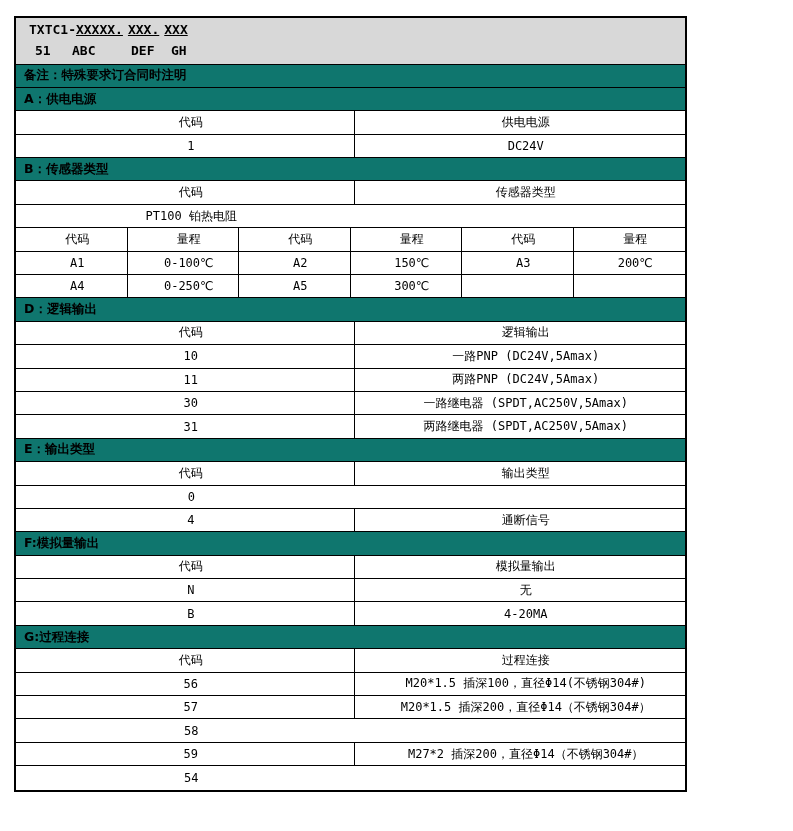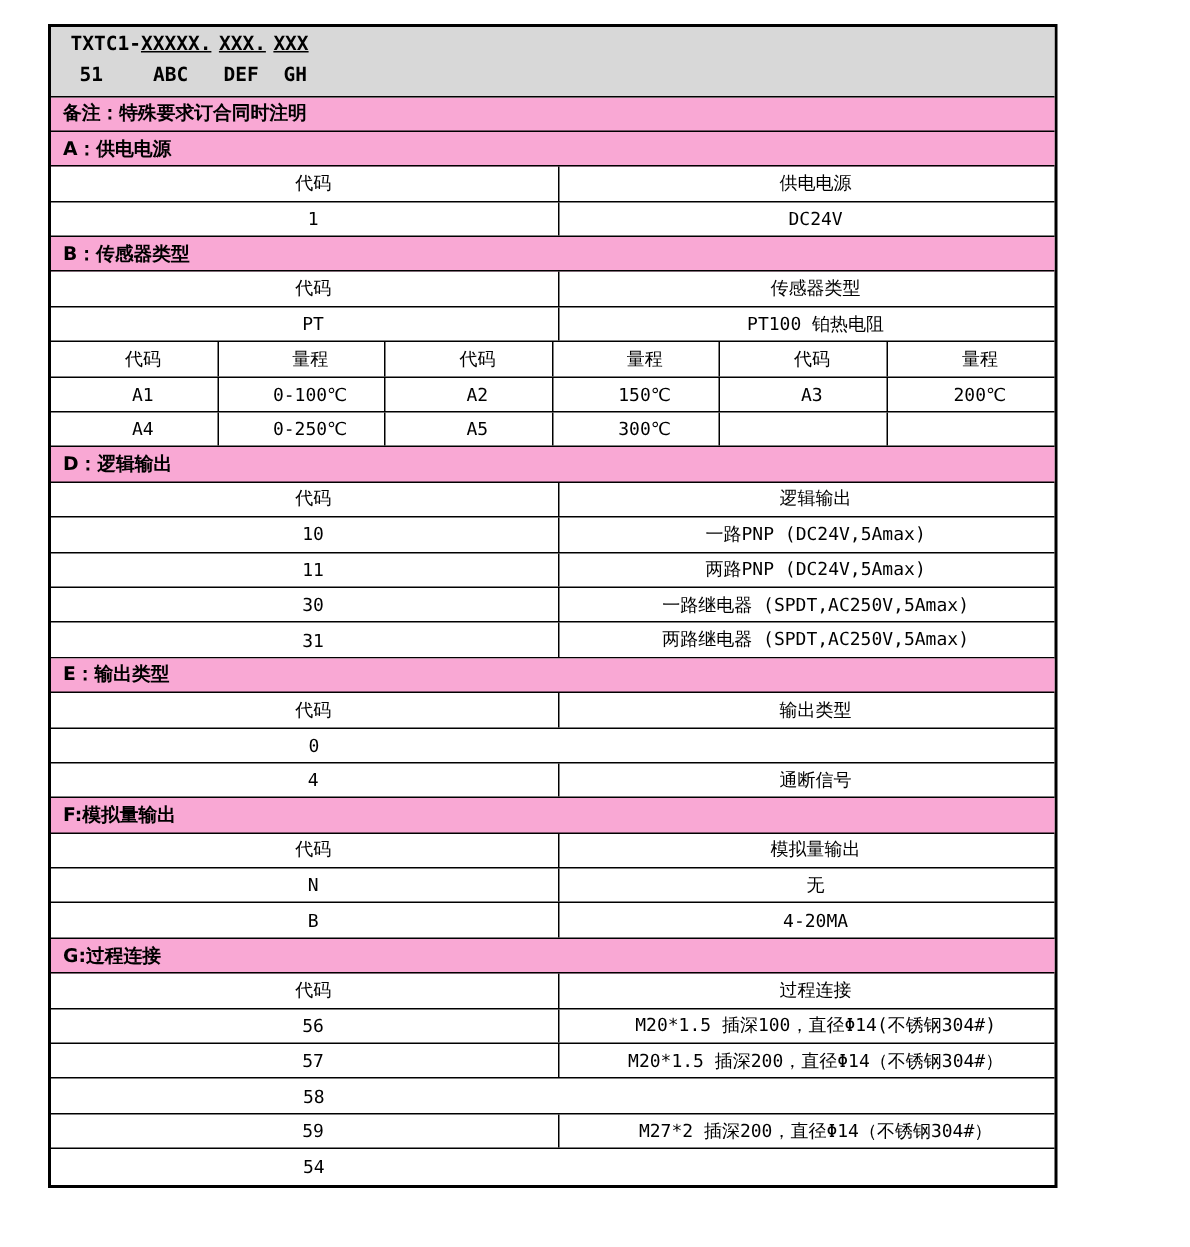--- a/index.html
+++ b/index.html
@@ -2,53 +2,53 @@
 <html><head>
 <meta charset="utf-8">
 <style>
   html,body{margin:0;padding:0;}
   body{
     width:793px;height:831px;background:#ffffff;color:#000;
     font-family:"DejaVu Sans",sans-serif;position:relative;overflow:hidden;
   }
   .tbl{
     position:absolute;left:14px;top:16px;width:673px;
-    border:2px solid #000;background:#fff;box-sizing:border-box;margin-left:18px;
+    border:2px solid #000;background:#fff;box-sizing:border-box;
   }
   .trow{
     display:grid;box-sizing:border-box;height:23.4px;
     border-bottom:1px solid #000;
     font-size:12px;
     font-family:"DejaVu Sans Mono","DejaVu Sans",monospace;
   }
   .tbl > .trow:last-child{border-bottom:none;}
   .c2{grid-template-columns:50.6% 49.4%;}
   .c6{grid-template-columns:repeat(6,1fr);}
   .cell{
     border-right:1px solid #000;box-sizing:border-box;
     display:flex;align-items:center;justify-content:center;
     text-align:center;overflow:hidden;white-space:nowrap;padding-left:12px;
   }
   .cell:last-child{border-right:none;}
   .sec-h{
     display:flex;align-items:center;
-    background:#f9a8d4;font-weight:bold;font-size:12.5px;
+    background:#0f766e;font-weight:bold;font-size:12.5px;
     padding-left:8px;font-family:"DejaVu Sans",sans-serif;
   }
   .title-block{
     display:block;position:relative;height:46.5px;background:#d8d8d8;
     font-family:"DejaVu Sans Mono","DejaVu Sans",monospace;
     font-weight:bold;font-size:13px;
   }
   .line1{position:absolute;left:13px;top:4px;white-space:nowrap;}
   .line2{position:absolute;left:0;top:25px;width:100%;height:18px;}
   .line2 .tok{position:absolute;white-space:nowrap;text-align:right;}
   .u{text-decoration:underline;}
   .g2,.g3{margin-left:5px;}
-  .t0{left:19px;} .t1{left:68px;} .t2{left:115px;} .t3{left:155px;}
+  .t0{left:19px;} .t1{left:56px;} .t2{left:115px;} .t3{left:155px;}
 </style>
 </head>
 <body>
 
 <div class="tbl">
 
   <div class="trow title-block">
     <div class="line1"><span>TXTC1-</span><span class="u g1">XXXXX.</span><span class="u g2">XXX.</span><span class="u g3">XXX</span></div>
     <div class="line2">
       <span class="tok t0">51</span>
@@ -75,21 +75,20 @@
   </div>
 
   <div class="trow sec-h">
       <span>B：传感器类型</span>
     </div>
   <div class="trow c2">
     <div class="cell">代码</div>
     <div class="cell">传感器类型</div>
   </div>
   <div class="trow c2">
-    <div class="cell">PT</div>
     <div class="cell">PT100 铂热电阻</div>
   </div>
 
   <div class="trow c6">
     <div class="cell">代码</div>
     <div class="cell">量程</div>
     <div class="cell">代码</div>
     <div class="cell">量程</div>
     <div class="cell">代码</div>
     <div class="cell">量程</div>

